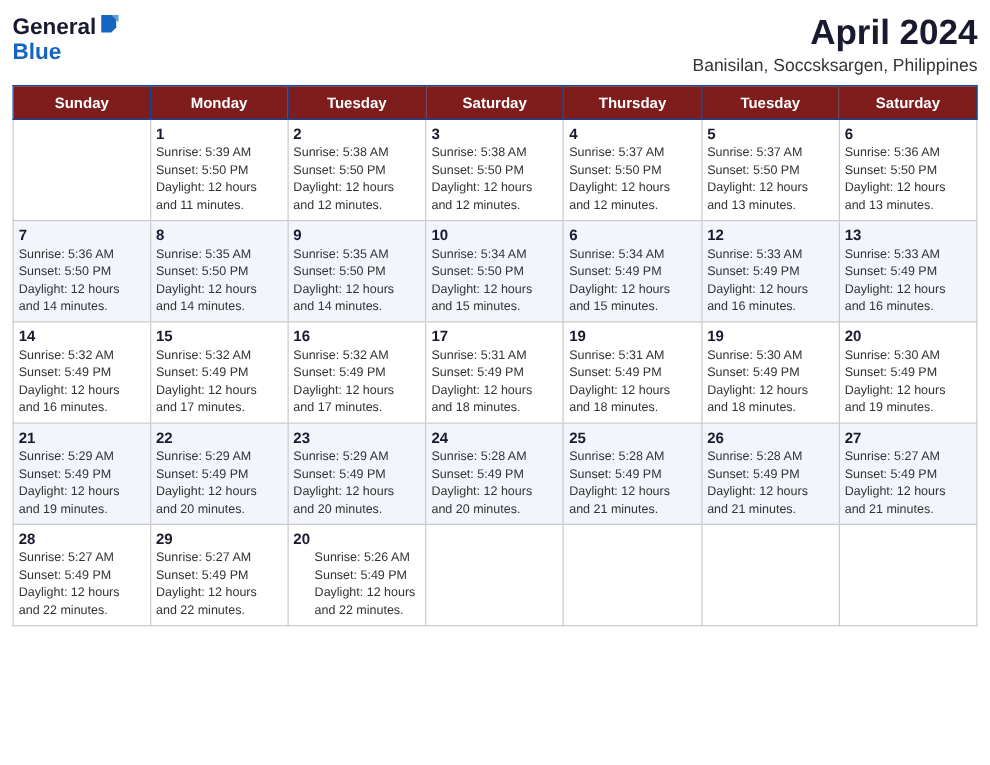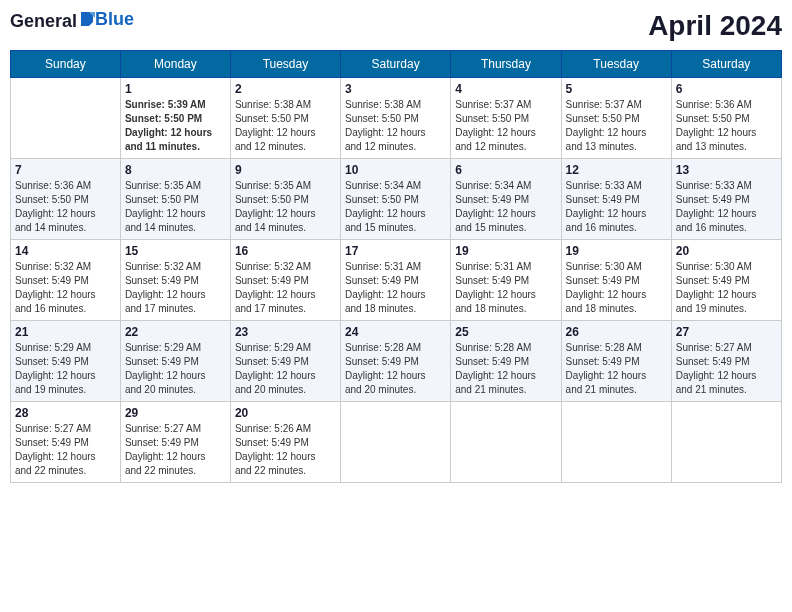--- a/index.html
+++ b/index.html
@@ -33,25 +33,25 @@
       font-size: 14px;
       color: #333;
       margin-top: 2px;
     }
     .calendar-table {
       width: 100%;
       border-collapse: collapse;
       font-size: 11px;
     }
     .calendar-table thead tr th {
-      background-color: #0369a1;
+      background-color: #7f1d1d;
       color: #fff;
       padding: 6px 4px;
       font-size: 12px;
-      font-weight: normal;
+      font-weight: bold;
       border: 1px solid #0d47a1;
     }
     .calendar-table tbody tr td {
       border: 1px solid #ccc;
       vertical-align: top;
       padding: 4px;
       min-height: 70px;
       width: 113px;
     }
     .day-number {
@@ -74,20 +74,21 @@
     tbody tr:nth-child(even) td {
       background-color: #f2f6fc;
     }
     .logo-wrapper {
       display: flex;
       align-items: center;
       gap: 0px;
     }
     .logo-text-group {
       display: flex;
+      flex-direction: column;
       line-height: 1;
       justify-content: flex-end;
     }
     .logo-top {
       display: flex;
       align-items: center;
     }
   </style>
 </head>
 <body>
@@ -106,41 +107,42 @@
           </span>
         </div>
         <div>
           <span style="font-size:18px;font-weight:bold;color:#1565c0;">Blue</span>
         </div>
       </div>
     </div>
   </div>
   <div class="title-area">
     <div class="month-title">April 2024</div>
+    <div class="location-title">Banisilan, Soccsksargen, Philippines</div>
   </div>
 </div>
 
 <table class="calendar-table">
   <thead>
     <tr>
     <th>Sunday</th>
         <th>Monday</th>
         <th>Tuesday</th>
         <th>Saturday</th>
         <th>Thursday</th>
         <th>Tuesday</th>
         <th>Saturday</th>
       </tr>
   </thead>
   <tbody id="calendar-body">
   <tr>
         <td class="empty-cell"></td>
         <td>
           <div class="day-number">1</div>
-          <div class="day-info" style="white-space: pre-line; font-weight: bold;">Sunrise: 5:39 AM
+          <div class="day-info" style="white-space: pre-line;">Sunrise: 5:39 AM
 Sunset: 5:50 PM
 Daylight: 12 hours
 and 11 minutes.</div>
         </td>
         <td>
           <div class="day-number">2</div>
           <div class="day-info" style="white-space: pre-line;">Sunrise: 5:38 AM
 Sunset: 5:50 PM
 Daylight: 12 hours
 and 12 minutes.</div>
@@ -337,21 +339,21 @@
         </td>
         <td>
           <div class="day-number">29</div>
           <div class="day-info" style="white-space: pre-line;">Sunrise: 5:27 AM
 Sunset: 5:49 PM
 Daylight: 12 hours
 and 22 minutes.</div>
         </td>
         <td>
           <div class="day-number">20</div>
-          <div class="day-info" style="white-space: pre-line;">Sunrise: 5:26 AM
+          <div class="day-info" style="white-space: pre-line; margin-left: 17px;">Sunrise: 5:26 AM
 Sunset: 5:49 PM
 Daylight: 12 hours
 and 22 minutes.</div>
         </td>
         <td class="empty-cell"></td>
         <td class="empty-cell"></td>
         <td class="empty-cell"></td>
         <td class="empty-cell"></td>
       </tr>
     </tbody>

